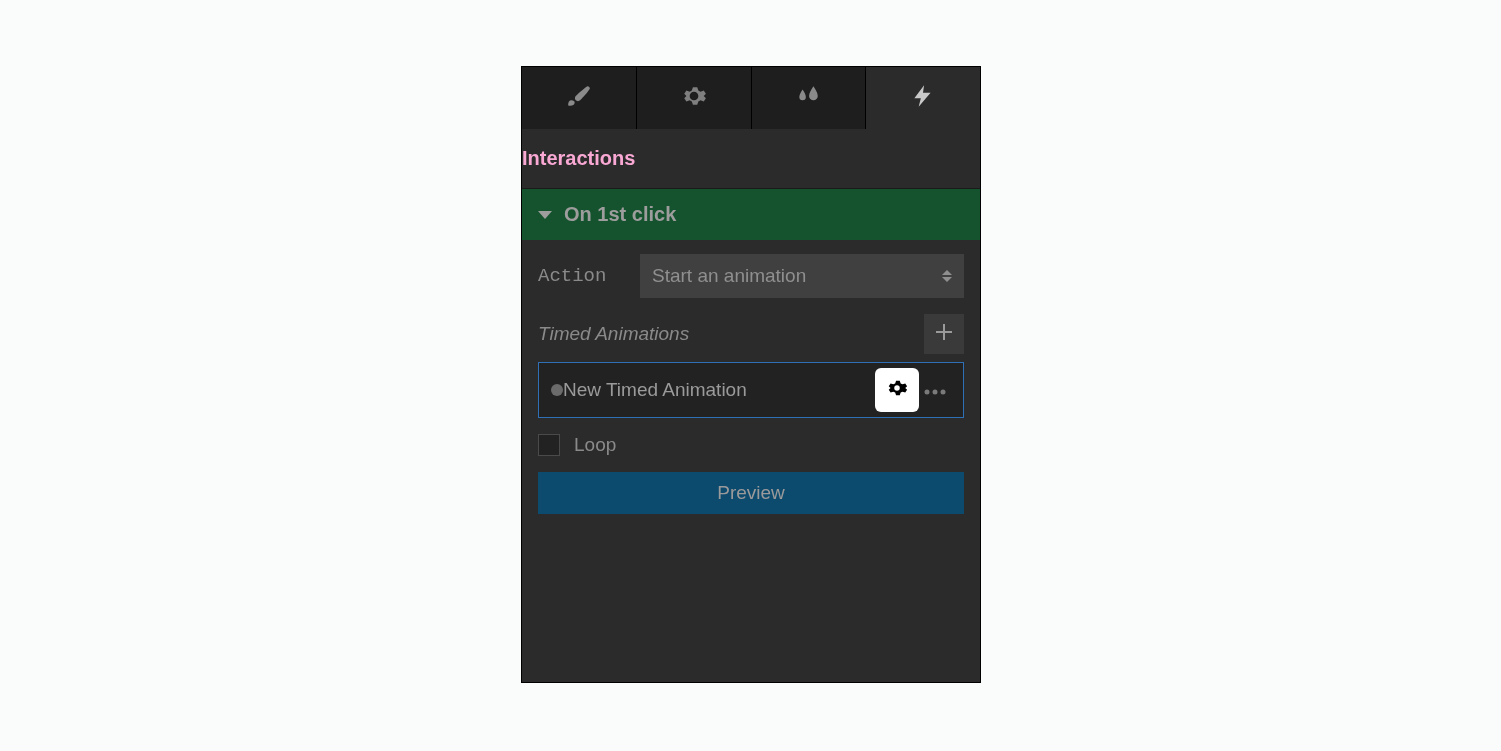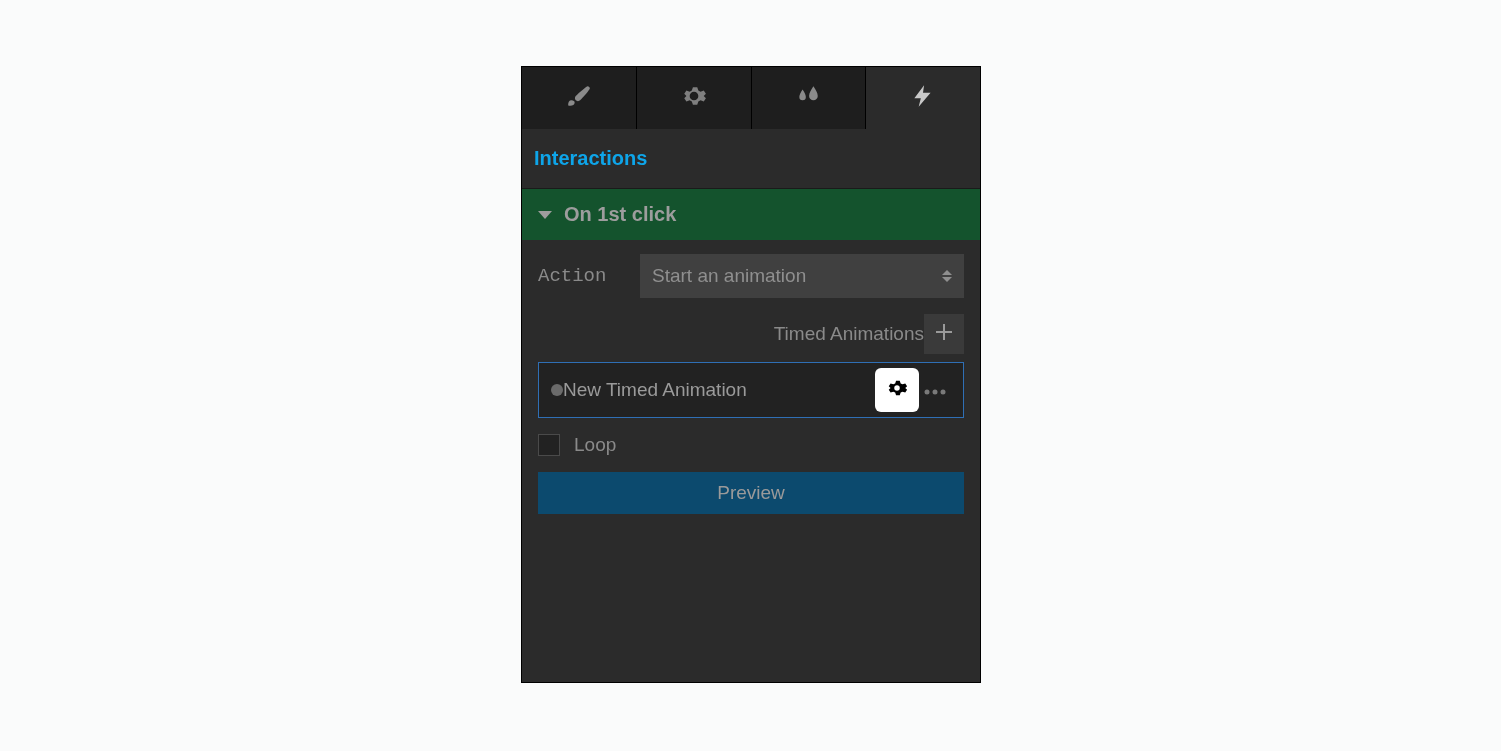--- a/index.html
+++ b/index.html
@@ -31,24 +31,24 @@
       align-items: center;
       justify-content: center;
       border-right: 1px solid #000;
       cursor: pointer;
     }
     .tab:last-child { border-right: none; }
     .tab.active { background: #2b2b2b; }
     .tab svg { width: 26px; height: 26px; fill: #8a8a8a; }
     .tab.active svg { fill: #c8c8c8; }
     .section-title {
-      padding: 18px 12px;
+      padding: 18px 0;
       font-size: 20px;
       font-weight: 600;
-      color: #0ea5e9;
+      color: #f9a8d4;
       border-bottom: 1px solid #1a1a1a;
     }
     .trigger {
       padding: 14px 16px 18px 16px;
       border-bottom: 1px solid #1a1a1a;
       position: relative;
     }
     .trigger-title {
       font-size: 20px;
       font-weight: 600;
@@ -118,22 +118,23 @@
     }
     .select .chev { display:flex; flex-direction:column; gap:2px; }
     .select .chev span{
       width:0;height:0;border-left:5px solid transparent;border-right:5px solid transparent;
     }
     .select .chev .up{border-bottom:5px solid #8f8f8f;}
     .select .chev .dn{border-top:5px solid #8f8f8f;}
     .sub-row {
       display: flex;
       align-items: center;
-      justify-content: flex-end;
+      justify-content: space-between;
       margin-bottom: 8px;
+      font-style: italic;
     }
     .sub-row .label { font-size: 19px; color: #8a8a8a; }
     .add-btn {
       width: 40px; height: 40px;
       background: #3a3a3a;
       display:flex;align-items:center;justify-content:center;
       cursor:pointer;
     }
     .add-btn svg{width:18px;height:18px;fill:#9a9a9a;}
     .anim-item {

